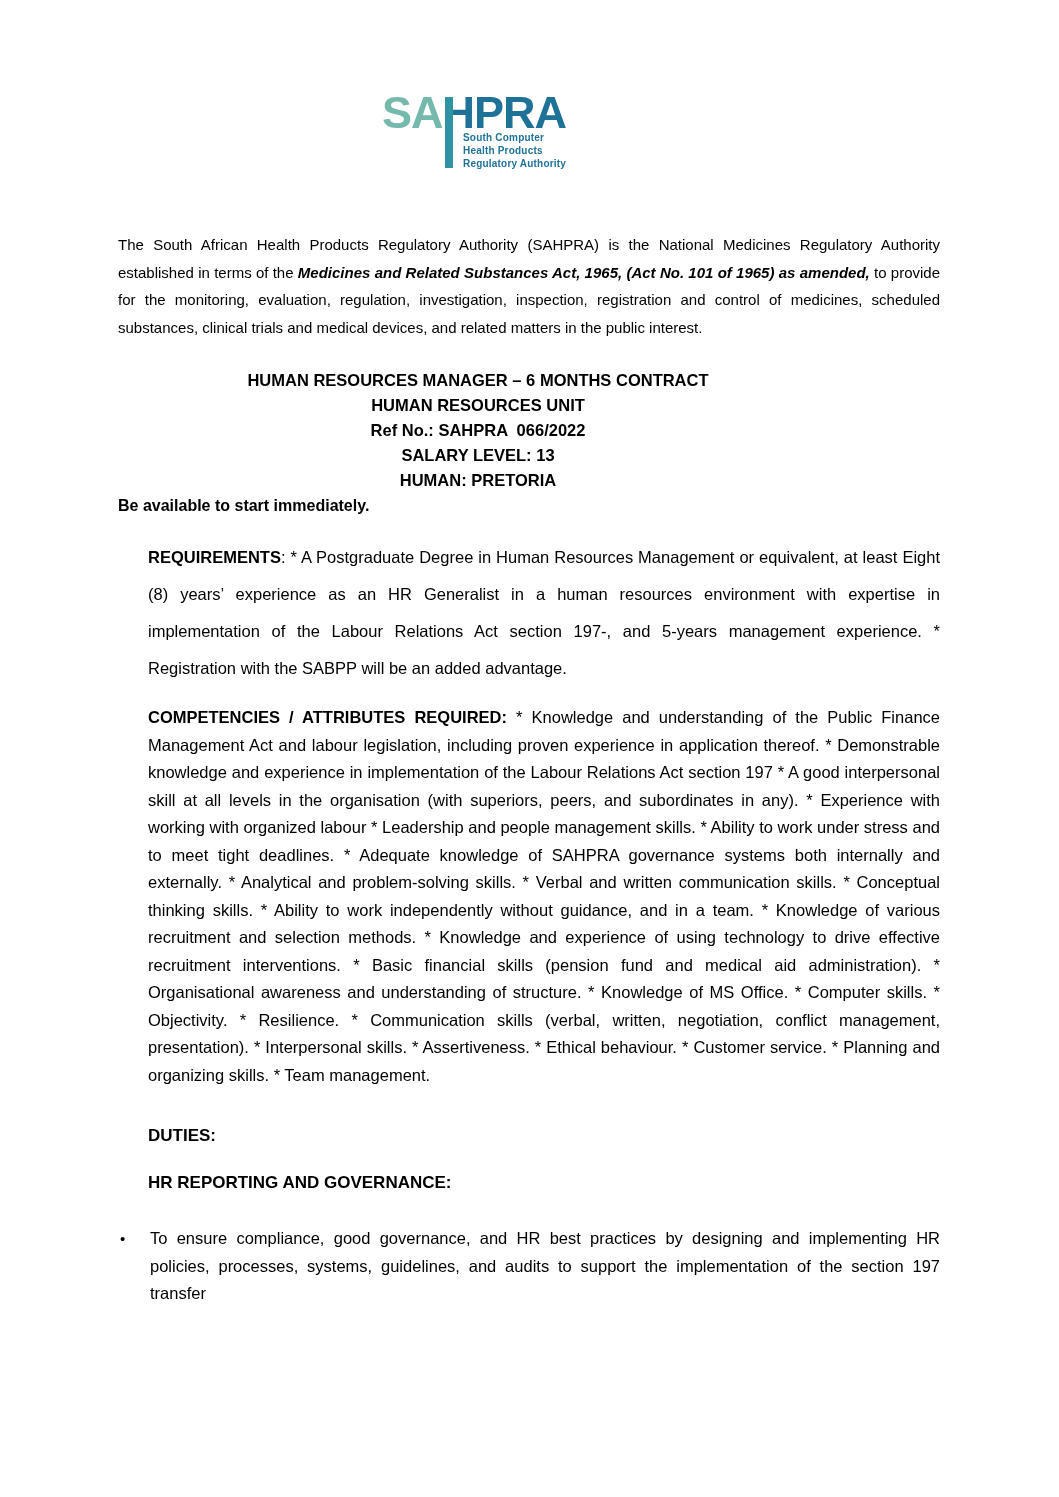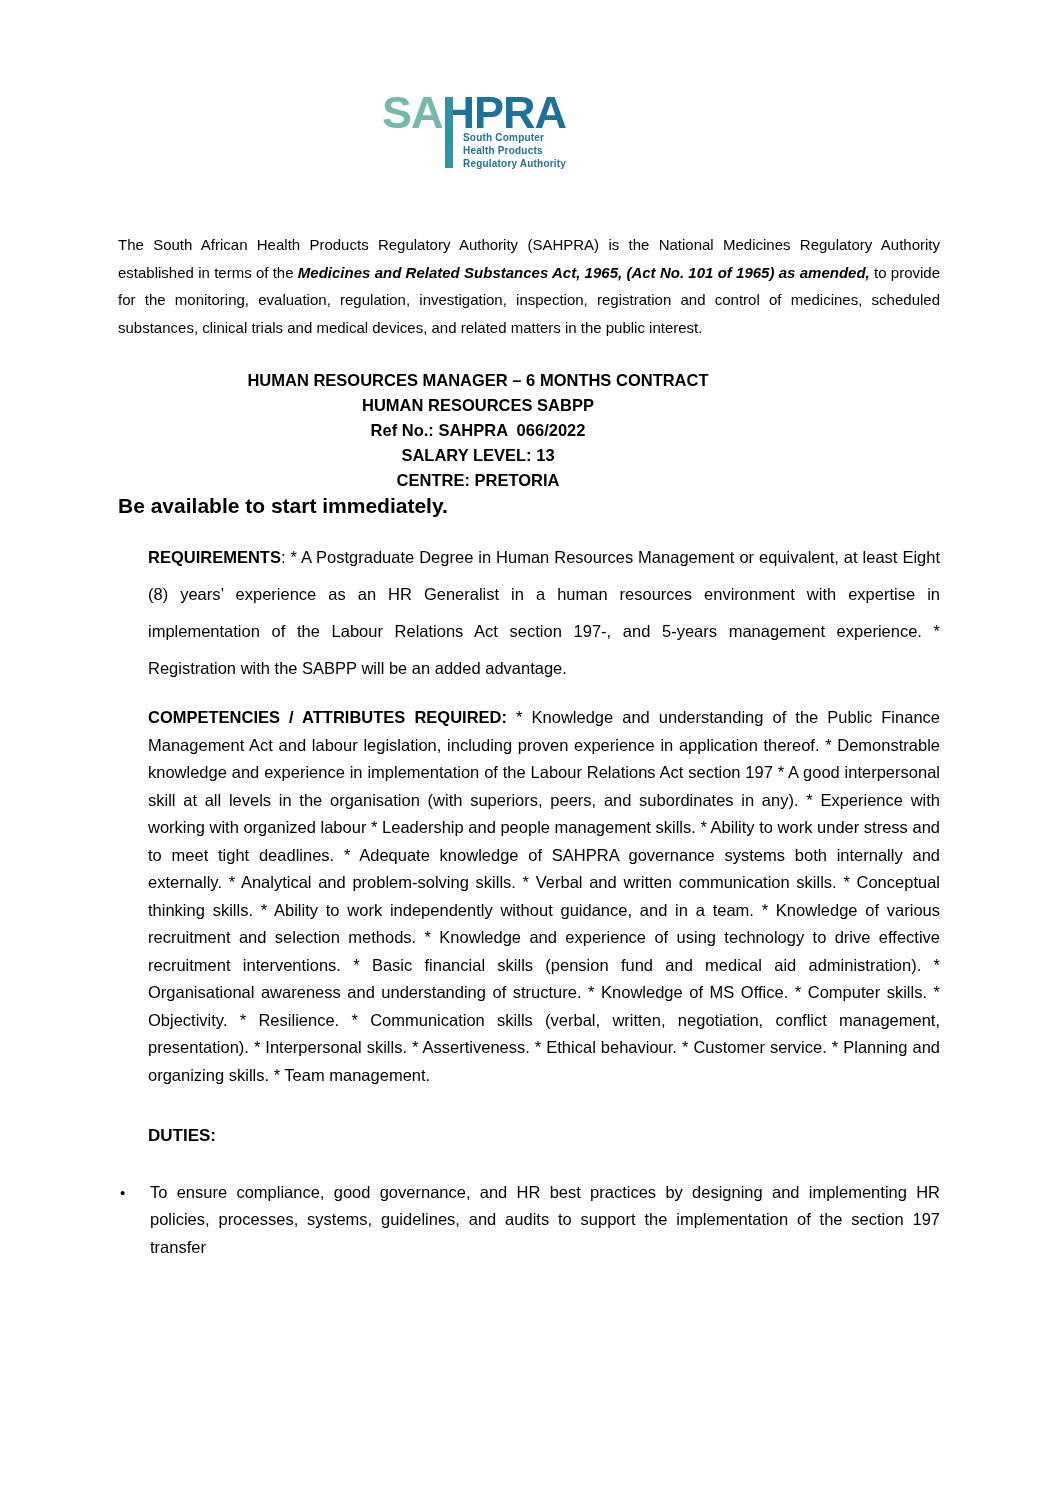--- a/index.html
+++ b/index.html
@@ -74,21 +74,21 @@
     margin-top: 27px;
     font-weight: bold;
     font-size: 16.5px;
     line-height: 25px;
   }
   .title-line { white-space: pre-wrap; }
 
   .availability {
     margin: 0 119px 0 118px;
     font-weight: bold;
-    font-size: 21px;
+    font-size: 16px;
     line-height: 25px;
   }
 
   .para {
     margin: 0 119px 0 148px;
     font-size: 16.5px;
     text-align: justify;
   }
   .para-requirements { margin-top: 21px; line-height: 37px; }
   .para-competencies { margin-top: 17px; line-height: 27.5px; }
@@ -132,33 +132,34 @@
         <div>Health Products</div>
         <div>Regulatory Authority</div>
       </div>
     </div>
   </div>
 
   <p class="intro"><span>The South African Health Products Regulatory Authority (SAHPRA) is the National Medicines Regulatory Authority established in terms of the </span><span class="bold-italic">Medicines and Related Substances Act, 1965, (Act No. 101 of 1965) as amended,</span><span> to provide for the monitoring, evaluation, regulation, investigation, inspection, registration and control of medicines, scheduled substances, clinical trials and medical devices, and related matters in the public interest.</span></p>
 
   <div class="center-col title-block">
     <div class="title-line">HUMAN RESOURCES MANAGER – 6 MONTHS CONTRACT</div>
-    <div class="title-line">HUMAN RESOURCES SABPP</div>
+    <div class="title-line">HUMAN RESOURCES UNIT</div>
     <div class="title-line">Ref No.: SAHPRA  066/2022</div>
     <div class="title-line">SALARY LEVEL: 13</div>
-    <div class="title-line">CENTRE: PRETORIA</div>
+    <div class="title-line">HUMAN: PRETORIA</div>
   </div>
 
   <p class="availability">Be available to start immediately.</p>
 
   <p class="para para-requirements"><span class="bold">REQUIREMENTS</span><span>: * A Postgraduate Degree in Human Resources Management or equivalent, at least Eight (8) years’ experience as an HR Generalist in a human resources environment with expertise in implementation of the Labour Relations Act section 197-, and 5-years management experience. * Registration with the SABPP will be an added advantage.</span></p>
 
   <p class="para para-competencies"><span class="bold">COMPETENCIES / ATTRIBUTES REQUIRED:</span><span> * Knowledge and understanding of the Public Finance Management Act and labour legislation, including proven experience in application thereof. * Demonstrable knowledge and experience in implementation of the Labour Relations Act section 197 * A good interpersonal skill at all levels in the organisation (with superiors, peers, and subordinates in any). * Experience with working with organized labour * Leadership and people management skills. * Ability to work under stress and to meet tight deadlines. * Adequate knowledge of SAHPRA governance systems both internally and externally. * Analytical and problem-solving skills. * Verbal and written communication skills. * Conceptual thinking skills. * Ability to work independently without guidance, and in a team. * Knowledge of various recruitment and selection methods. * Knowledge and experience of using technology to drive effective recruitment interventions. * Basic financial skills (pension fund and medical aid administration). * Organisational awareness and understanding of structure. * Knowledge of MS Office. * Computer skills. * Objectivity. * Resilience. * Communication skills (verbal, written, negotiation, conflict management, presentation). * Interpersonal skills. * Assertiveness. * Ethical behaviour. * Customer service. * Planning and organizing skills. * Team management.</span></p>
 
   <p class="heading heading-duties">DUTIES:</p>
 
+  <p class="heading heading-hr">HR REPORTING AND GOVERNANCE:</p>
 
   <div class="bullet-item">
     <span class="bullet-marker">•</span>
     <span class="bullet-text">To ensure compliance, good governance, and HR best practices by designing and implementing HR policies, processes, systems, guidelines, and audits to support the implementation of the section 197 transfer</span>
   </div>
 
 </div>
 
 </body></html>

